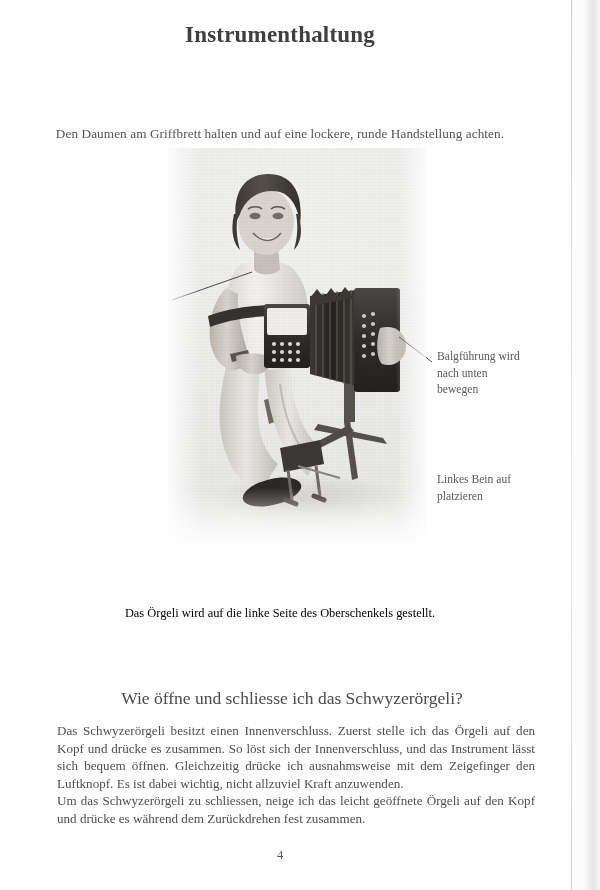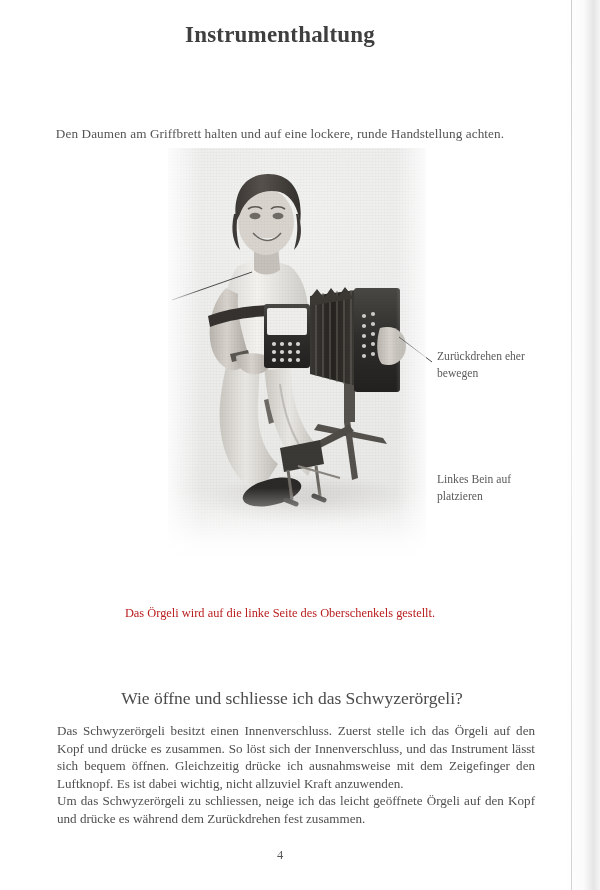--- a/index.html
+++ b/index.html
@@ -127,21 +127,21 @@
     pointer-events: none;
   }
 
   .caption {
     position: absolute;
     top: 606px;
     left: 0;
     width: 560px;
     text-align: center;
     font-size: 12.4px;
-    color: #b91c1c;
+    color: #000000;
   }
 
   h2.section-title {
     position: absolute;
     top: 676px;
     left: 0;
     width: 560px;
     margin: 12px;
     text-align: center;
     font-size: 17.5px;
@@ -323,21 +323,22 @@
     <div class="fade-r"></div>
   </div>
 
   <svg class="leaders" width="600" height="890">
     <line x1="172" y1="300" x2="252" y2="272" stroke="#4a4a4a" stroke-width="1"></line>
     <line x1="399" y1="337" x2="432" y2="362" stroke="#4a4a4a" stroke-width="1"></line>
   </svg>
 
 
   <div class="annot annot-right-1">
-    <div>Zurückdrehen eher</div>
+    <div>Balgführung wird</div>
+    <div>nach unten</div>
     <div>bewegen</div>
   </div>
 
   <div class="annot annot-right-2">
     <div>Linkes Bein auf</div>
     <div>platzieren</div>
   </div>
 
   <div class="caption">Das Örgeli wird auf die linke Seite des Oberschenkels gestellt.</div>
 

